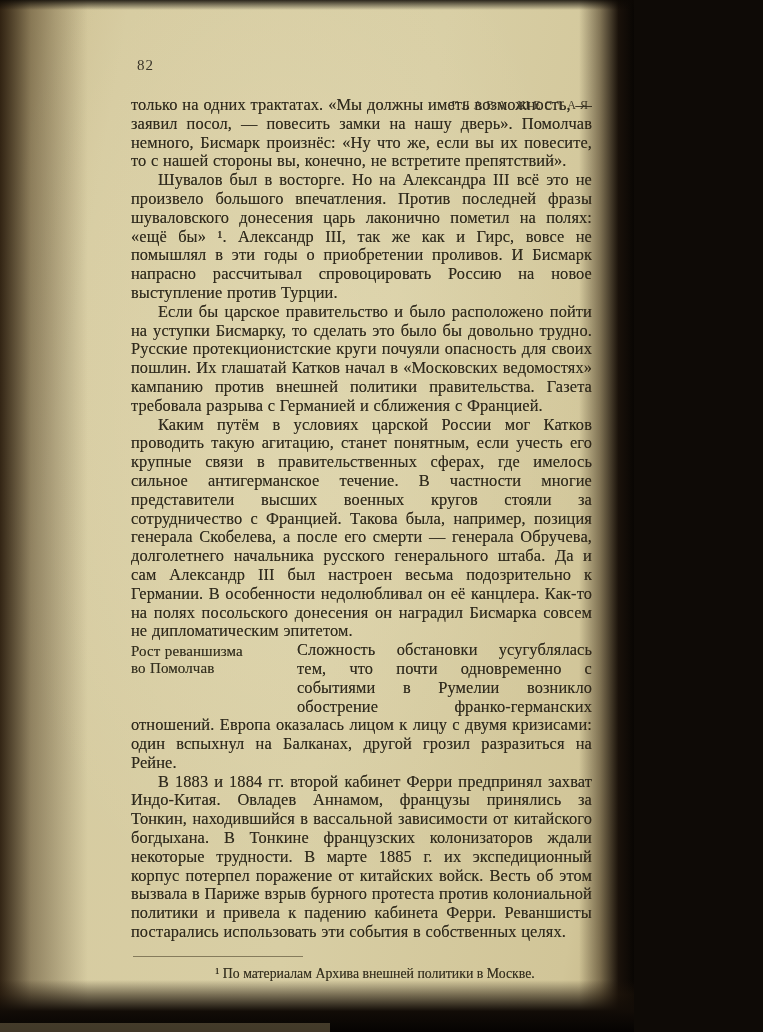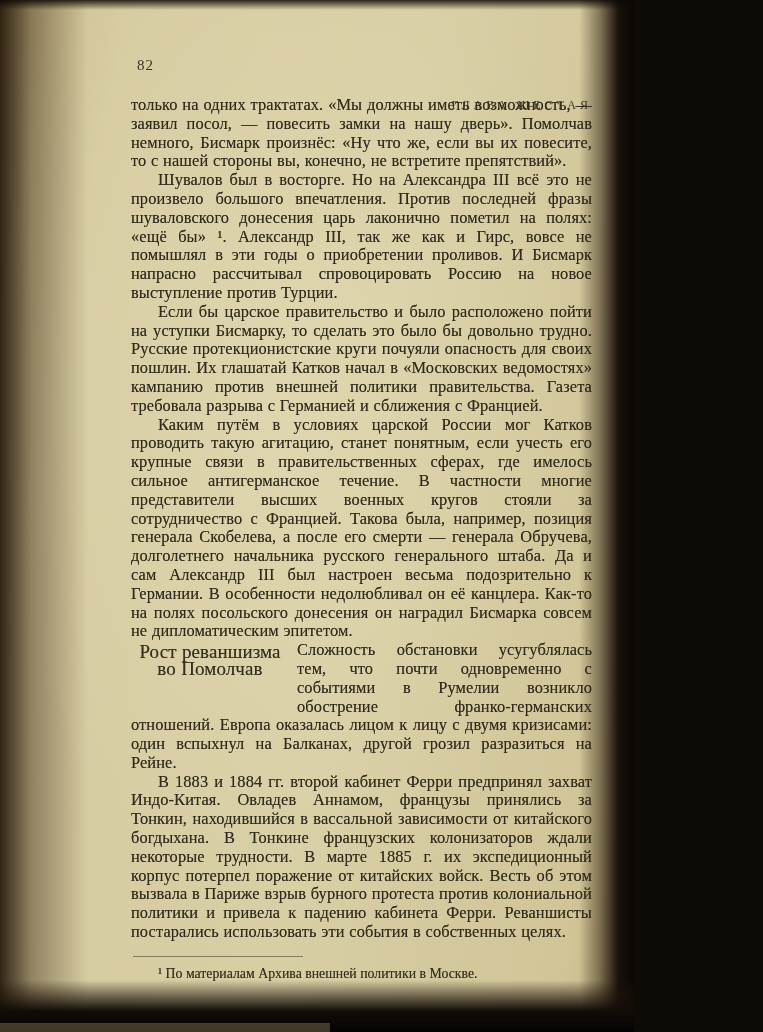--- a/index.html
+++ b/index.html
@@ -64,41 +64,40 @@
     letter-spacing: 0.1px;
   }
   .indent { text-indent: 27px; }
   .side-para { }
   .sidehead {
     float: left;
     width: 158px;
     margin-right: 8px;
     padding-top: 2px;
     height: 55px;
-    font-size: 19px;
+    font-size: 15px;
     line-height: 17px;
-    text-align: center;
     color: #34301f;
   }
   .sidehead span { display: block; }
   .footnote-block {
     margin-top: 14px;
   }
   .fn-rule {
     width: 170px;
     height: 1px;
     background: rgba(66,56,35,0.55);
     margin: 0 0 8px 2px;
   }
   .footnote {
     margin: 0;
     font-size: 13.8px;
     line-height: 17px;
     text-indent: 27px;
-    text-align: left;
+    text-align: center;
     color: #35301f;
   }
   .edge {
     position: absolute;
     pointer-events: none;
   }
   .edge-left {
     left: 0; top: 0; bottom: 0; width: 88px;
     background: linear-gradient(to right, rgba(37,23,9,0.92) 0%, rgba(58,40,18,0.45) 35%, rgba(0,0,0,0) 100%);
   }

